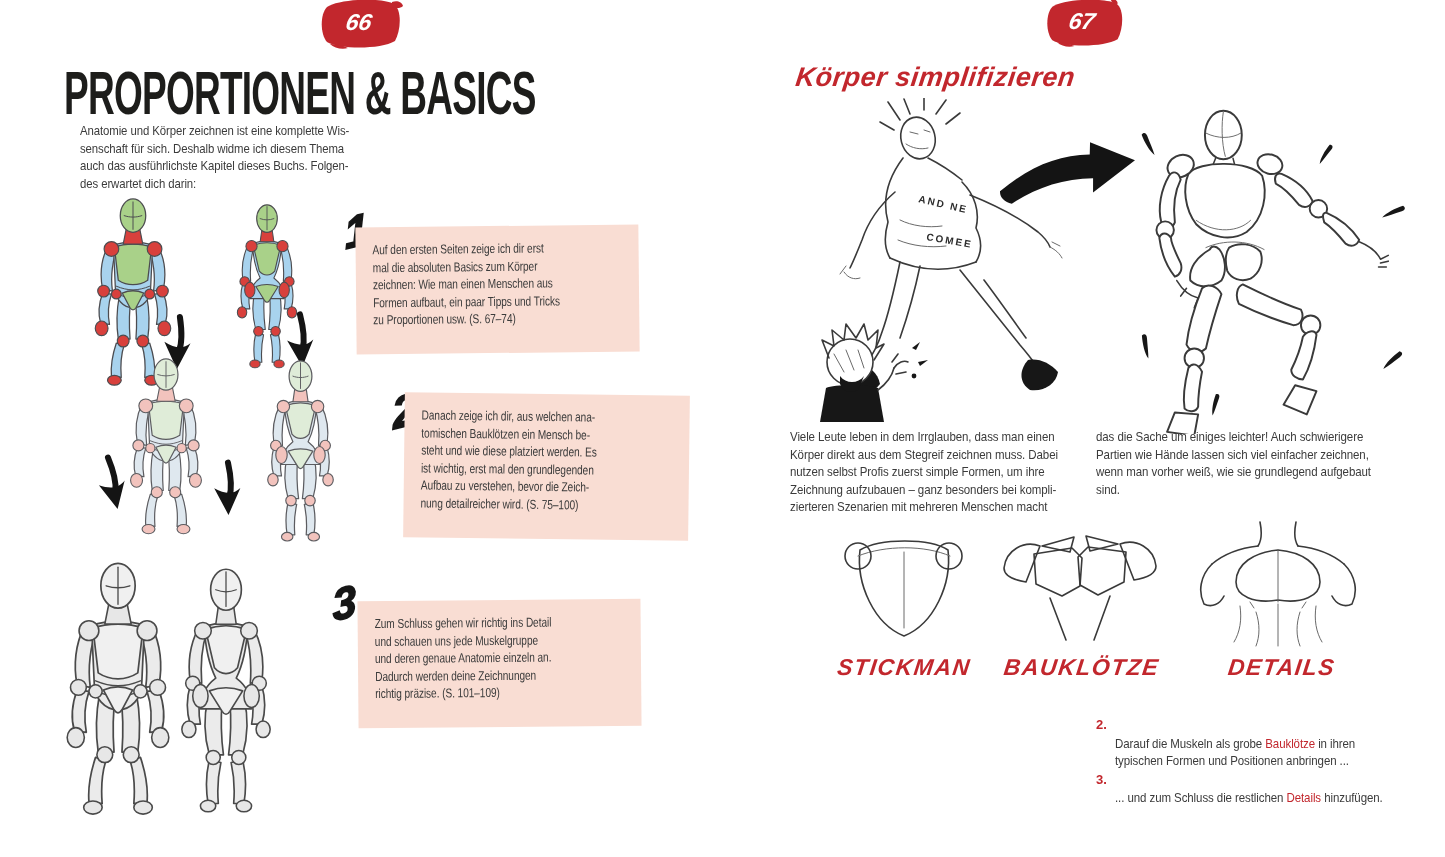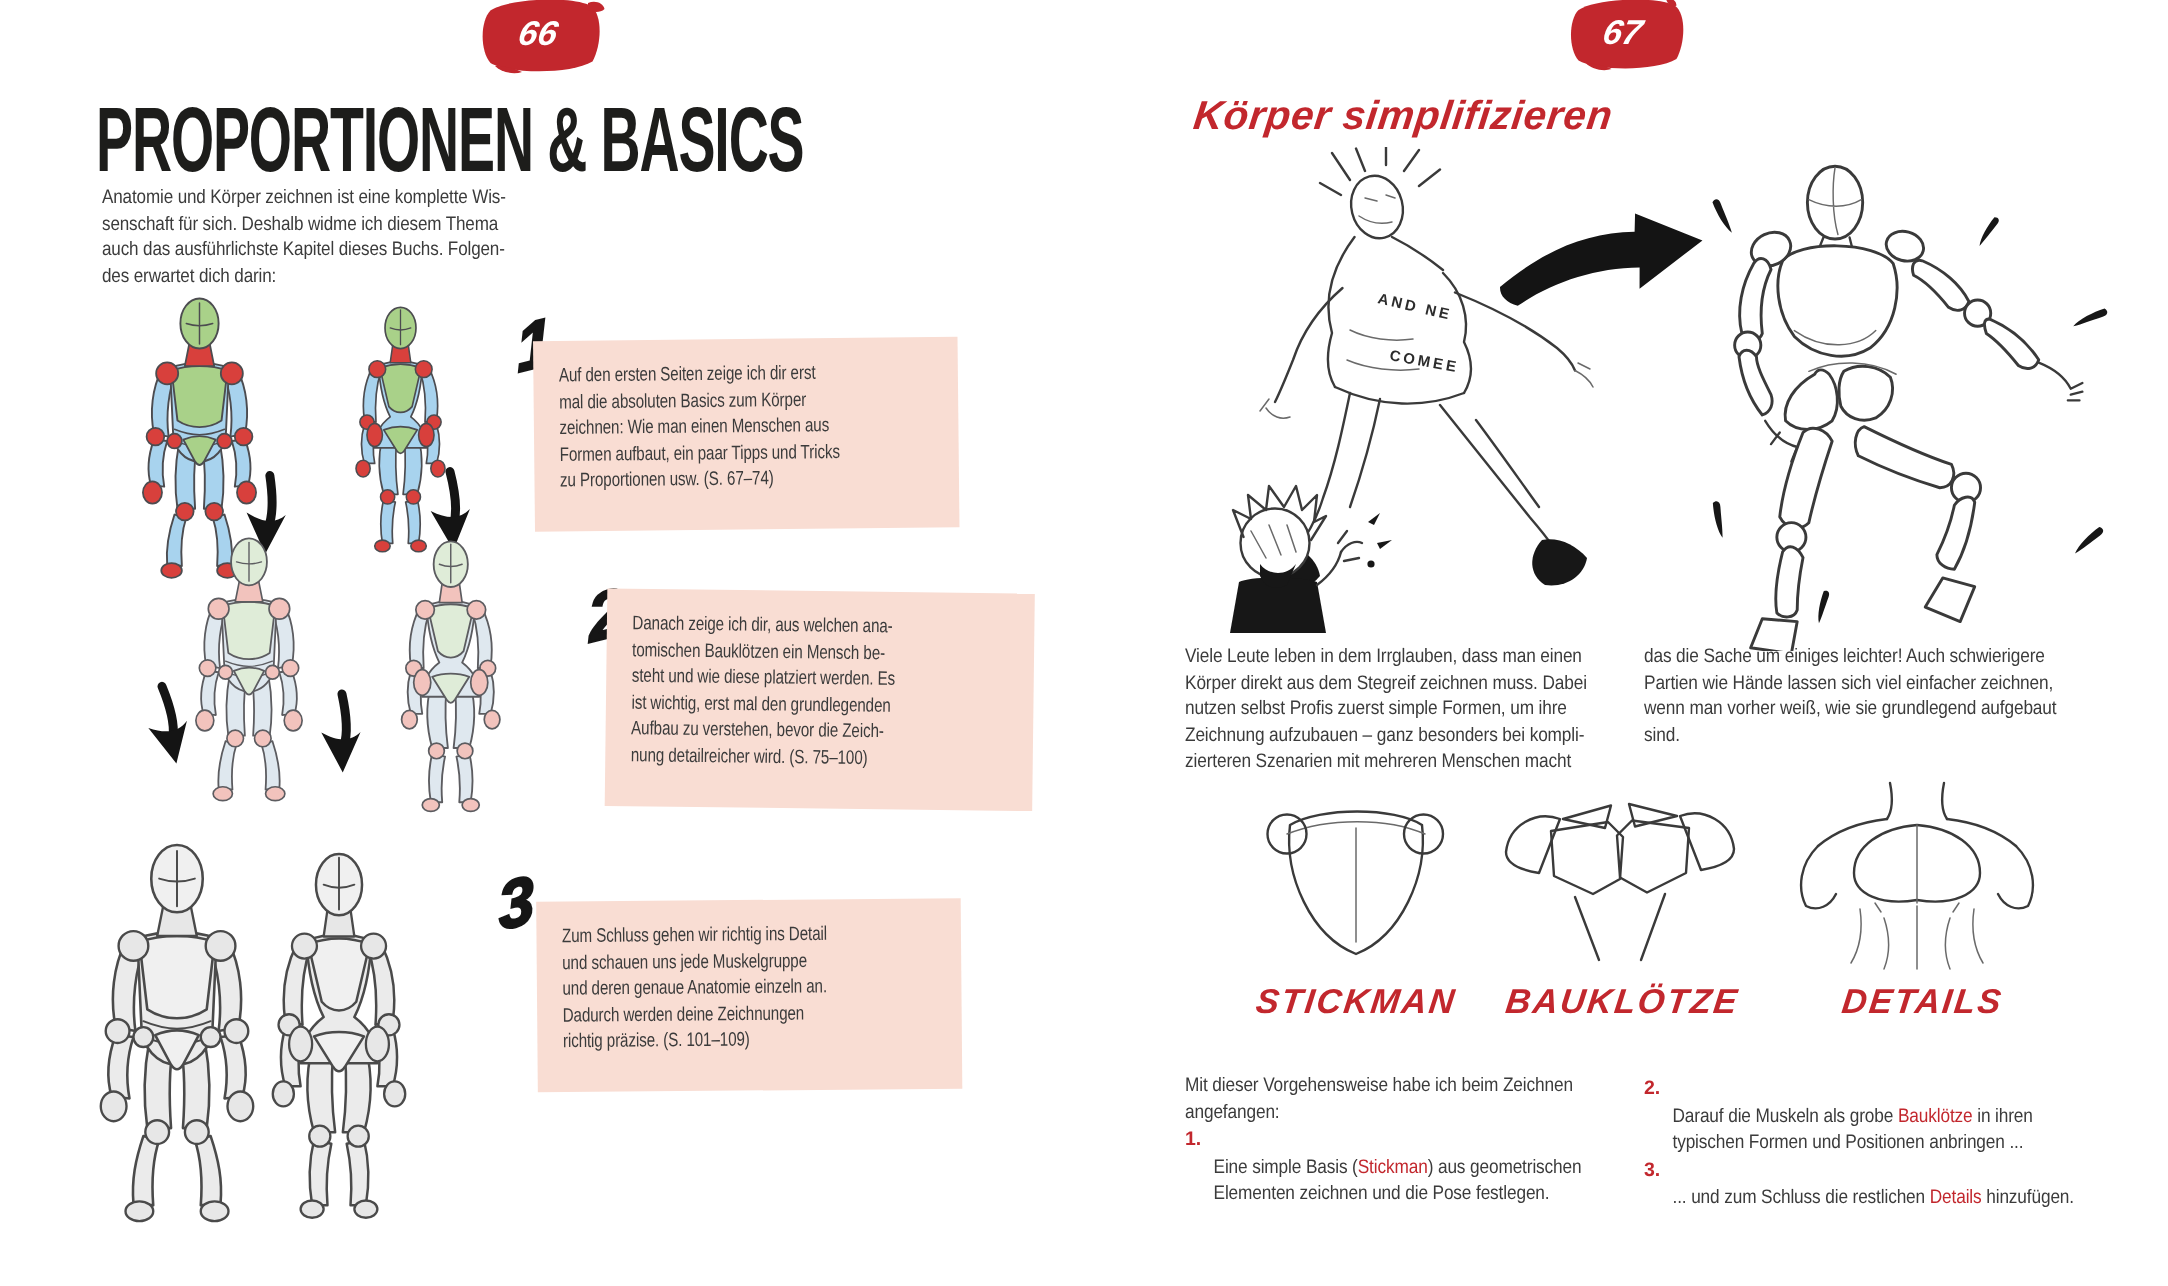--- a/index.html
+++ b/index.html
@@ -151,21 +151,21 @@
     <svg width="86" height="50" viewBox="0 0 86 50">
       <path fill="var(--accent)" d="M9,7 C20,-1 64,-3 76,4 C84,10 83,30 77,41 C62,50 20,49 9,42 C2,34 2,14 9,7 Z"></path>
       <path fill="var(--accent)" d="M74,2 C79,0 84,2 85,6 C82,9 77,8 74,7 Z"></path>
       <path fill="var(--accent)" d="M12,44 C16,48 24,50 30,48 C24,45 17,44 12,44 Z"></path>
     </svg>
     <span class="abs badge-num" style="left:28px;top:9px">66</span>
   </div>
 
   <div class="abs chapter-title" style="left:64px;top:58px">PROPORTIONEN &amp; BASICS</div>
 
-  <div class="abs" style="left:68px;top:122px;width:300px">
+  <div class="abs" style="left:80px;top:122px;width:300px">
     <div class="txt cond-narrow">Anatomie und Körper zeichnen ist eine komplette Wis-
 senschaft für sich. Deshalb widme ich diesem Thema
 auch das ausführlichste Kapitel dieses Buchs. Folgen-
 des erwartet dich darin:</div>
   </div>
 
   <svg class="abs" style="left:50px;top:190px" width="296" height="628" viewBox="0 0 296 628">
     <g class="pal-bright">
       <use href="#figM" transform="translate(34,8) scale(0.98)"></use>
     </g>
@@ -356,31 +356,20 @@
   <div class="abs" style="left:108px;top:654px;width:145px">
     <div class="script-red stage-label">STICKMAN</div>
   </div>
   <div class="abs" style="left:268px;top:654px;width:180px">
     <div class="script-red stage-label">BAUKLÖTZE</div>
   </div>
   <div class="abs" style="left:468px;top:654px;width:180px">
     <div class="script-red stage-label">DETAILS</div>
   </div>
 
-  <div class="abs" style="left:68px;top:714px;width:316px">
-    <div class="txt cond">Mit dieser Vorgehensweise habe ich beim Zeichnen
-angefangen:</div>
-    <div class="step" style="margin-top:2px">
-      <span class="step-num">1.</span>
-      <div class="txt cond">
-        <span>Eine simple Basis (</span><span class="red">Stickman</span><span>) aus geometrischen
-Elementen zeichnen und die Pose festlegen.</span>
-      </div>
-    </div>
-  </div>
 
   <div class="abs" style="left:374px;top:716px;width:322px">
     <div class="step">
       <span class="step-num">2.</span>
       <div class="txt cond">
         <span>Darauf die Muskeln als grobe </span><span class="red">Bauklötze</span><span> in ihren
 typischen Formen und Positionen anbringen ...</span>
       </div>
     </div>
     <div class="step" style="margin-top:2px">

